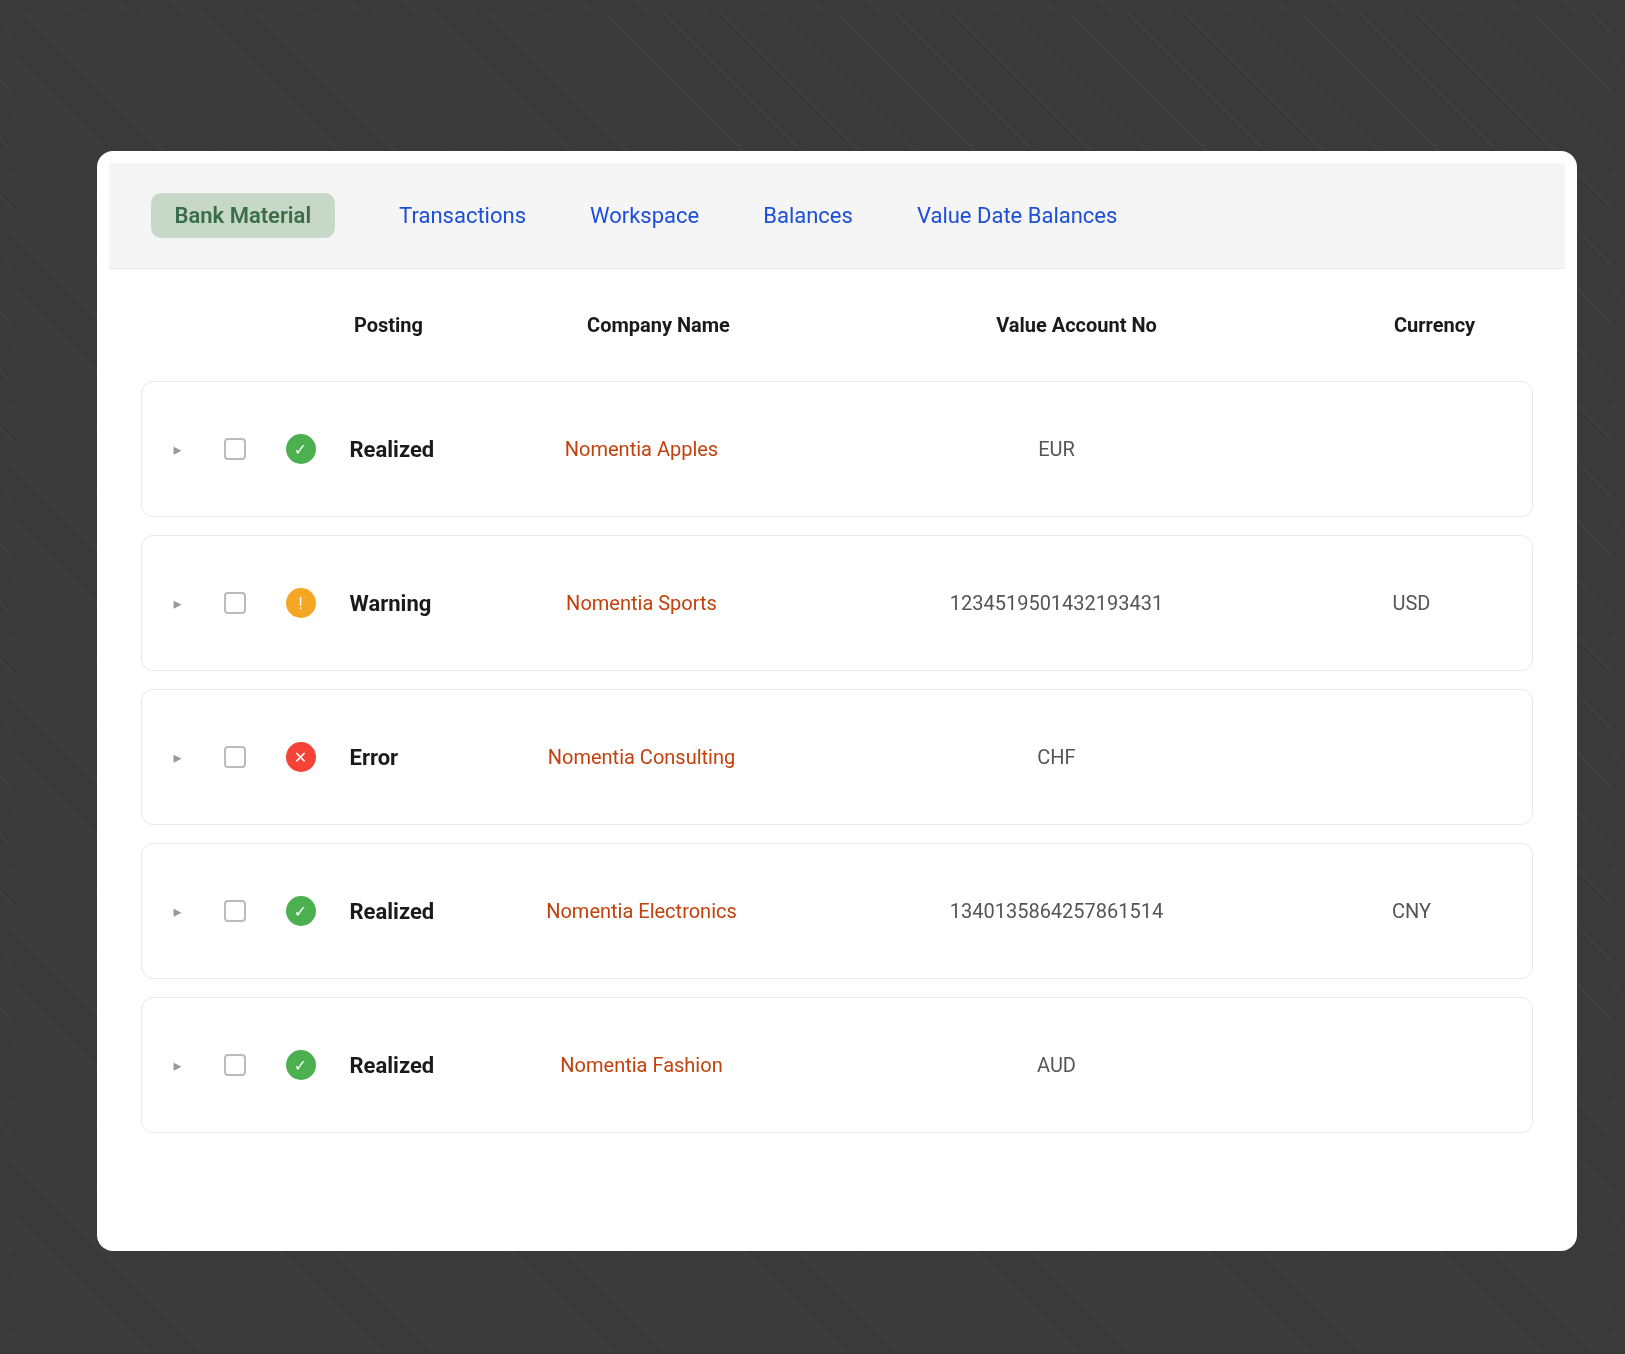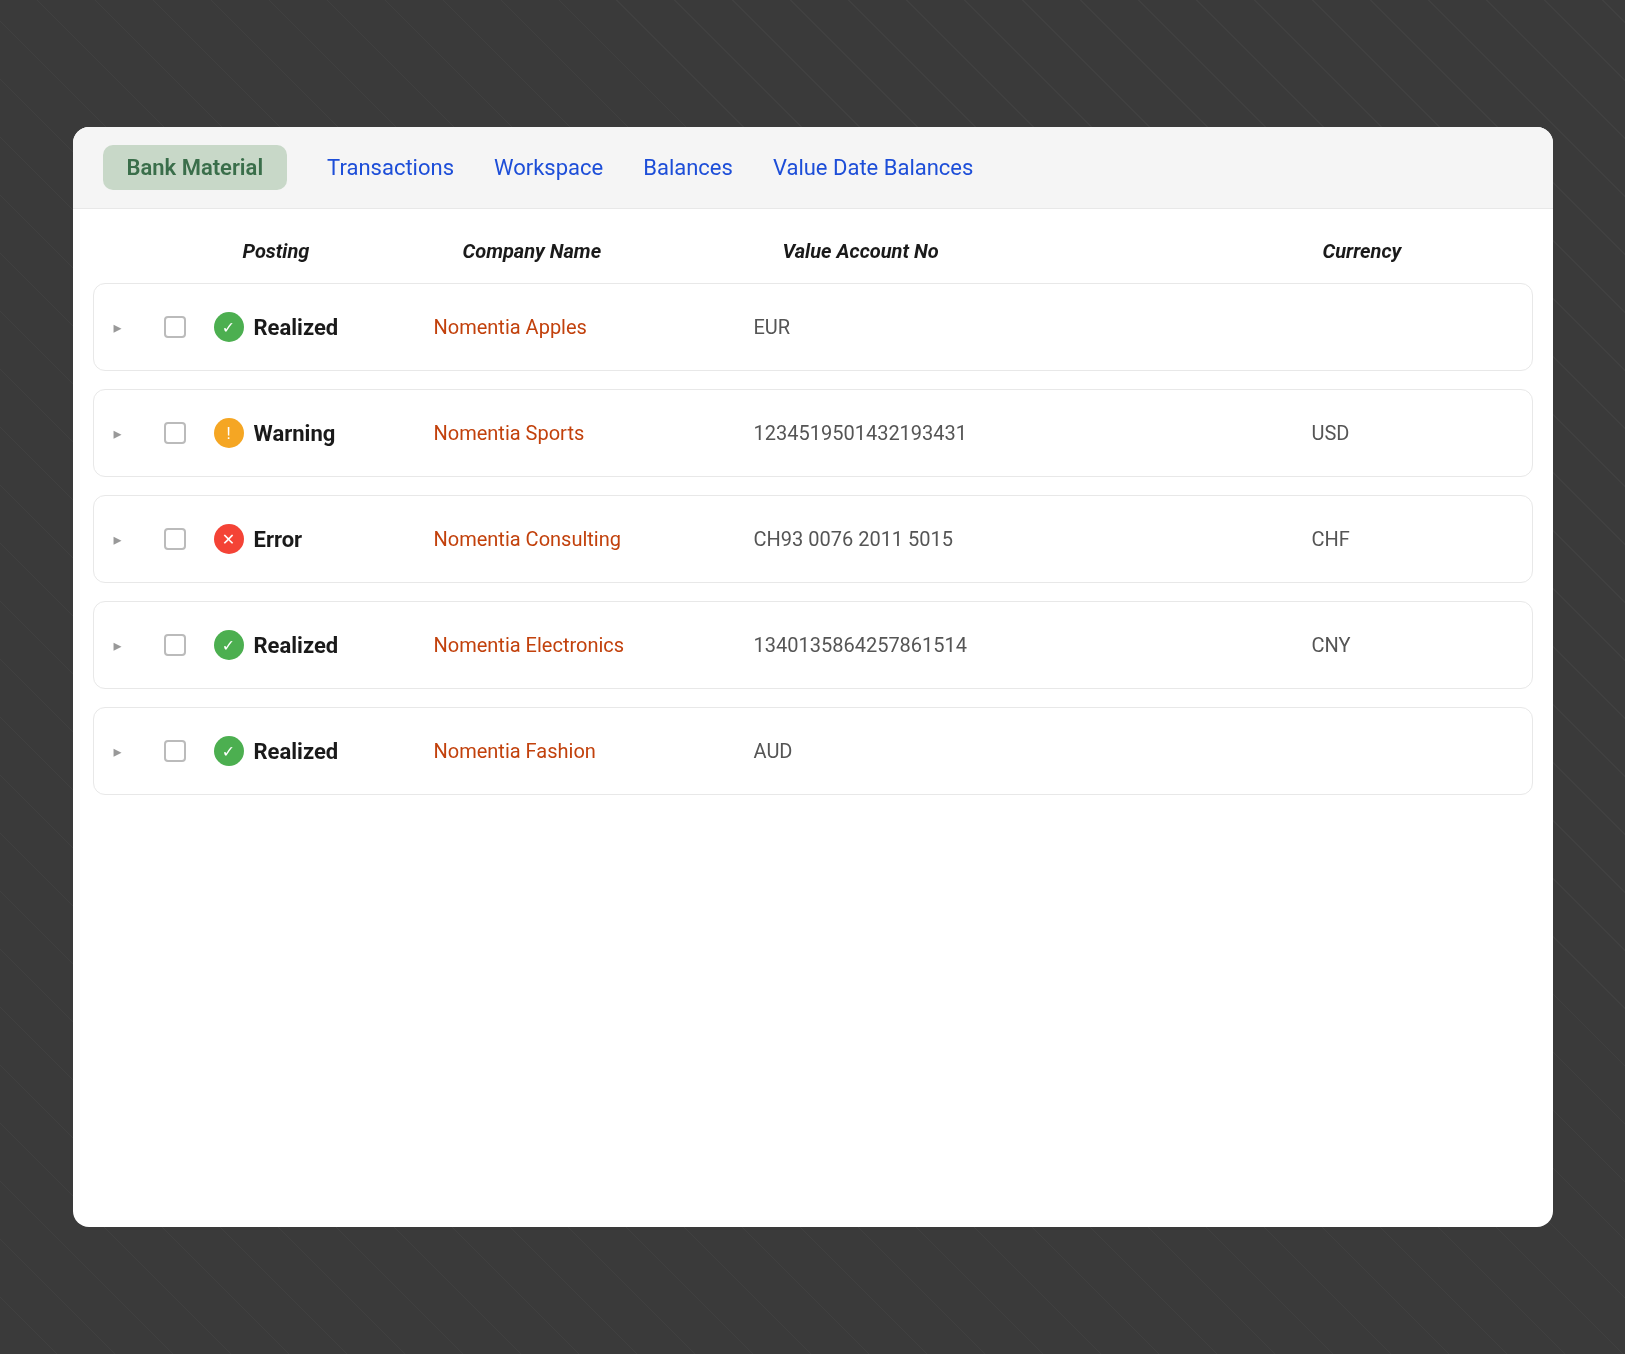--- a/index.html
+++ b/index.html
@@ -1,15 +1,15 @@
 <!DOCTYPE html>
 <html><head>
   <meta charset="utf-8">
   <style>
-    * { box-sizing: border-box; margin: 0; padding: 0; }
+    * { box-sizing: border-box; margin: 12px; padding: 0; text-align: center; }
 
     body {
       width: 1625px;
       height: 1354px;
       background-color: #3a3a3a;
       background-image:
         repeating-linear-gradient(
           45deg,
           transparent,
           transparent 40px,
@@ -56,21 +56,20 @@
       padding: 10px 24px;
       border-radius: 10px;
     }
 
     
     .table-header {
       display: grid;
       grid-template-columns: 80px 60px 220px 320px 1fr 200px;
       padding: 20px 30px;
       margin-top: 10px;
-      font-style: italic;
     }
 
     .table-header .col-label {
       font-size: 20px;
       font-weight: 700;
       color: #1a1a1a;
     }
 
     
     .table-body {
@@ -205,21 +204,20 @@
     </div>
 
     <div class="table-row">
       <div class="chevron-icon">▸</div>
       <div class="checkbox"></div>
       <div class="status-cell">
         <div class="status-icon error">✕</div>
         <span class="status-label">Error</span>
       </div>
       <div class="company-name">Nomentia Consulting</div>
-      <div class="bank-account">CH93 0076 2011 5015</div>
       <div class="currency">CHF</div>
     </div>
 
     <div class="table-row">
       <div class="chevron-icon">▸</div>
       <div class="checkbox"></div>
       <div class="status-cell">
         <div class="status-icon realized">✓</div>
         <span class="status-label">Realized</span>
       </div>

